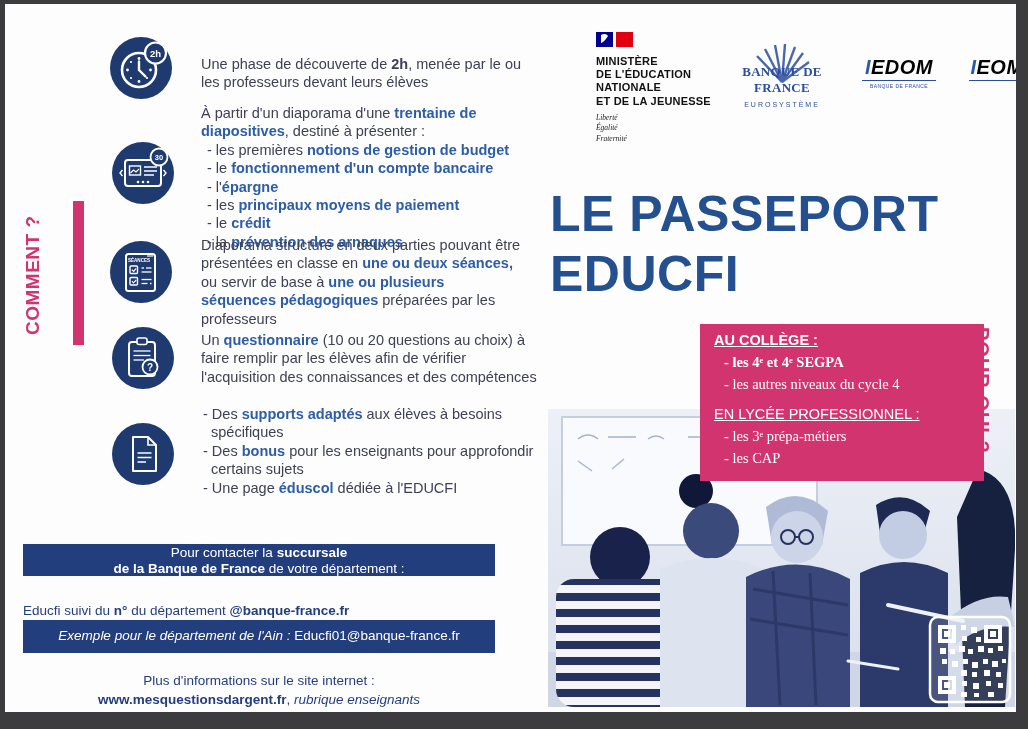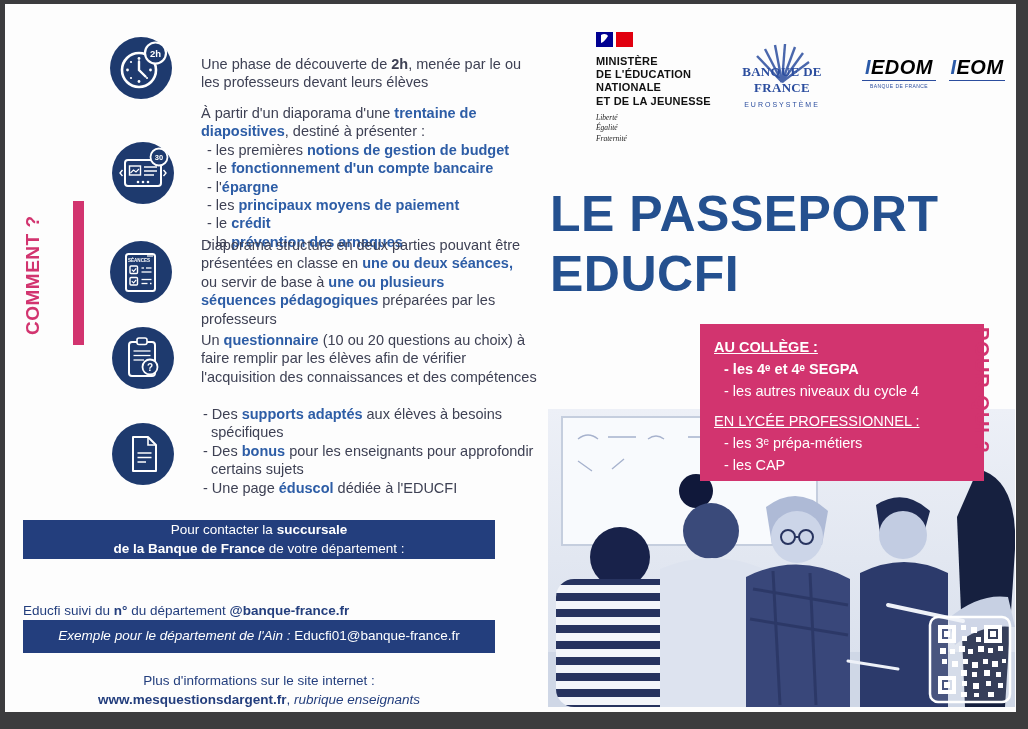--- a/index.html
+++ b/index.html
@@ -47,33 +47,33 @@
     font-style:italic;font-size:7.5px;line-height:1.4;color:#222;}
 
   .bdf{position:absolute;left:712px;top:38px;width:130px;text-align:center;color:#2b4d9e;}
   .bdf .fan{display:block;margin:0 auto -20px auto;}
   .bdf .bname{position:relative;font-family:"Liberation Serif","DejaVu Serif",serif;
     font-weight:700;font-size:13px;letter-spacing:.3px;}
   .bdf .bsub{margin-top:5px;font-size:7px;letter-spacing:2px;}
 
   .iedom,.ieom{position:absolute;top:52px;text-align:center;}
   .iedom{left:853px;width:82px;}
-  .ieom{left:940px;width:64px;text-align:center;}
+  .ieom{left:960px;width:64px;text-align:center;}
   .io-name{display:block;font-size:20px;font-weight:800;font-style:italic;color:#000000;letter-spacing:.5px;}
   .io-name::first-letter{color:#2b5aa8;}
   .io-rule{border-top:1.4px solid #2b4d9e;margin:1px 4px 2px 4px;}
   .io-sub{font-size:5px;color:#2b4d9e;letter-spacing:.4px;}
 
   .title{position:absolute;left:545px;top:180px;width:465px;color:var(--title-blue);
     font-size:50px;font-weight:700;line-height:1.2;letter-spacing:.5px;}
 
   .photo{position:absolute;left:543px;top:405px;width:467px;height:298px;}
   .audience{position:absolute;left:695px;top:320px;width:284px;height:157px;background:var(--pink);
-    color:#fff;font-size:14.5px;line-height:1.5;padding:13px 14px;}
-  .audience .ln.li{padding-left:10px;text-indent:0;}
+    color:#fff;font-size:14.5px;line-height:1.5;padding:6px 14px;}
+  .audience .ln.li{padding-left:10px;text-indent:0;font-family:Liberation Serif, serif;}
   .pourqui{position:absolute;left:953px;top:322px;width:46px;height:128px;
     color:var(--pink);font-weight:800;font-size:20px;letter-spacing:1px;
     display:flex;align-items:center;justify-content:center;}
   .qr{position:absolute;left:923px;top:611px;width:84px;height:89px;}
 </style>
 </head>
 <body>
 
 <div class="sheet">
 
@@ -178,21 +178,21 @@
         <line x1="25.5" y1="34.5" x2="39.5" y2="34.5"></line>
         <line x1="25.5" y1="39" x2="34" y2="39"></line>
       </g>
   </svg>
   <div class="sect" style="left:192px;top:401px;width:344px">
       <div class="ln li"><span class="sg-n">- Des </span><span class="sg-b">supports adaptés</span><span class="sg-n"> aux élèves à besoins spécifiques</span></div>
       <div class="ln li"><span class="sg-n">- Des </span><span class="sg-b">bonus</span><span class="sg-n"> pour les enseignants pour approfondir certains sujets</span></div>
       <div class="ln li"><span class="sg-n">- Une page </span><span class="sg-b">éduscol</span><span class="sg-n"> dédiée à l'EDUCFI</span></div>
     </div>
 
-  <div class="navy-box" style="top:516px;height:39px">
+  <div class="navy-box" style="top:540px;height:32px">
       <div class="ln"><span class="sg-n">Pour contacter la </span><span class="sg-bd">succursale</span></div>
       <div class="ln"><span class="sg-bd">de la Banque de France</span><span class="sg-n"> de votre département :</span></div>
     </div>
   <div class="plain-line" style="top:599px">
       <div class="ln"><span class="sg-n">Educfi suivi du </span><span class="sg-bd">n°</span><span class="sg-n"> du département </span><span class="sg-bd">@banque-france.fr</span></div>
     </div>
   <div class="navy-box" style="top:616px;height:33px">
       <div class="ln"><span class="sg-i">Exemple pour le département de l'Ain : </span><span class="sg-lk">Educfi01@banque-france.fr</span></div>
     </div>
   <div class="footer-note" style="top:668px">

